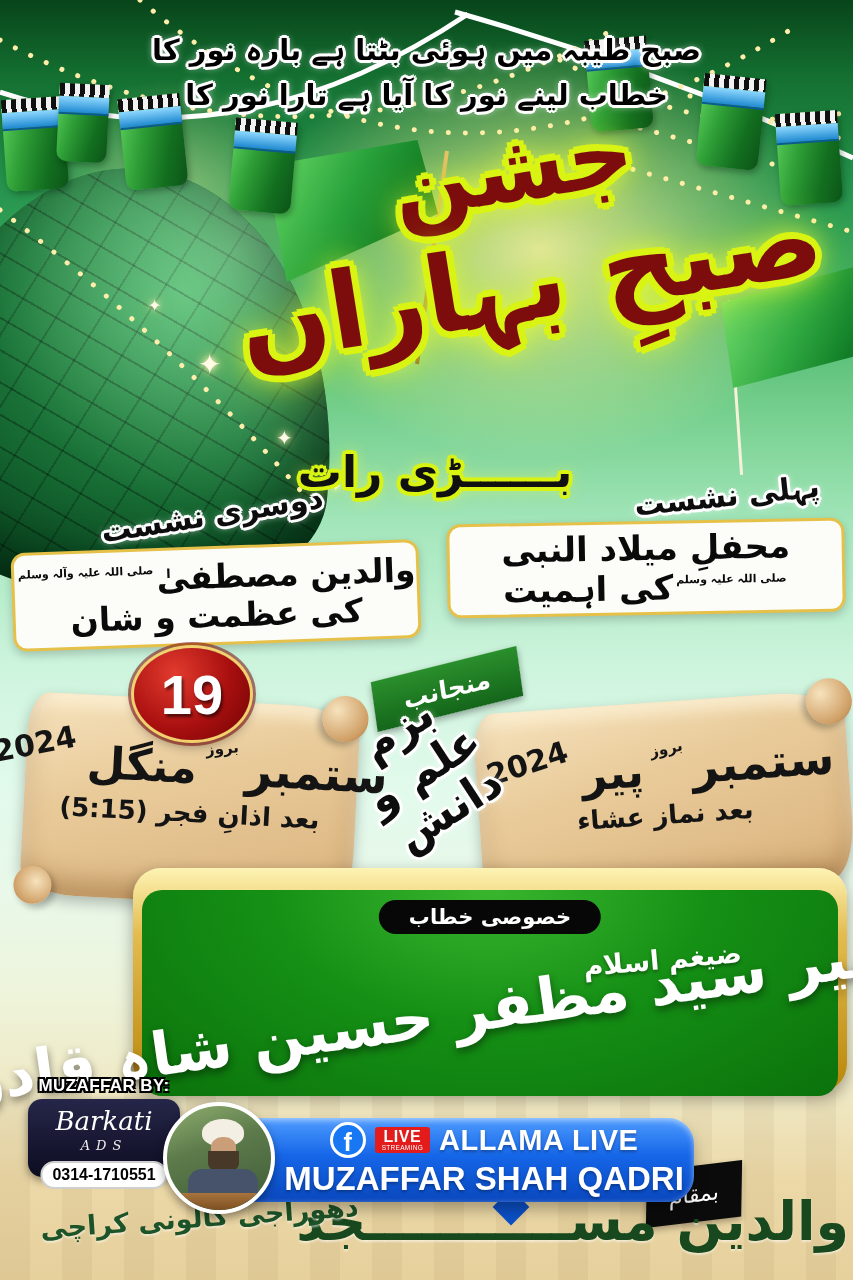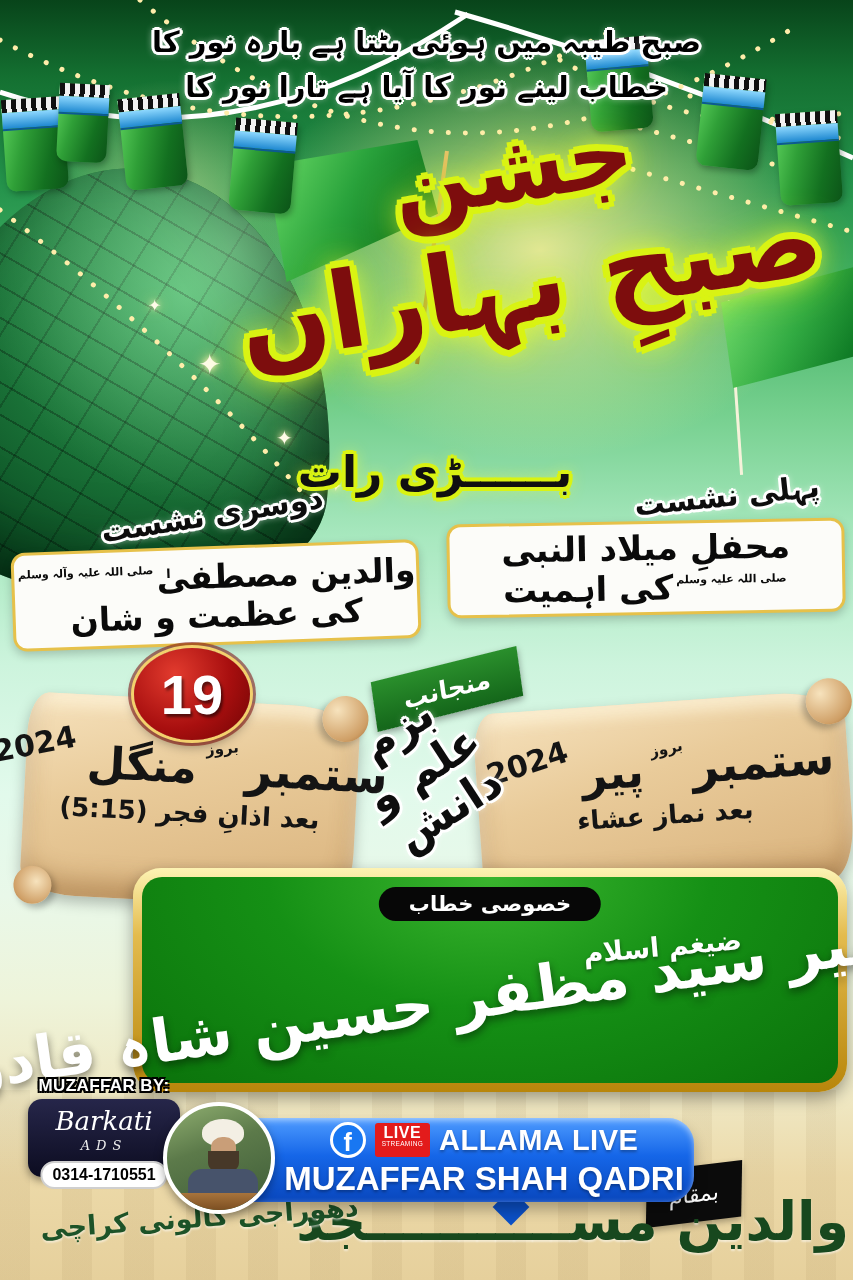--- a/index.html
+++ b/index.html
@@ -64,21 +64,21 @@
 
   
   .outline-white { text-shadow:
     -2px -2px 0 #fff, 2px -2px 0 #fff, -2px 2px 0 #fff, 2px 2px 0 #fff,
     0 -3px 0 #fff, 0 3px 0 #fff, -3px 0 0 #fff, 3px 0 0 #fff, 0 0 9px #fff; }
   .glow-yellow { text-shadow:
     -3px -3px 0 #d9f313, 3px -3px 0 #d9f313, -3px 3px 0 #d9f313, 3px 3px 0 #d9f313,
     -4px 0 0 #d9f313, 4px 0 0 #d9f313, 0 -4px 0 #d9f313, 0 4px 0 #d9f313,
     0 0 16px #eaff45; }
 
-  .poetry { position:absolute; top:20px; left:50%; transform:translateX(-50%);
+  .poetry { position:absolute; top:28px; left:50%; transform:translateX(-50%);
     width:640px; text-align:center; font-size:29px; font-weight:700; line-height:1.55;
     color:#000; direction:rtl; z-index:3; }
 
   .main-title { position:absolute; top:116px; left:212px; width:620px; z-index:3;
     transform:rotate(-9deg); text-align:center; color:#7d0d0d; direction:rtl; font-weight:700;
     text-shadow:
       -5px -5px 0 #d9f313, 5px -5px 0 #d9f313, -5px 5px 0 #d9f313, 5px 5px 0 #d9f313,
       -7px 0 0 #d9f313, 7px 0 0 #d9f313, 0 -7px 0 #d9f313, 0 7px 0 #d9f313,
       0 0 26px #eaff45, 0 0 46px #d8f513; }
   .main-title .w1 { display:block; font-size:92px; line-height:1.15; }
@@ -133,21 +133,21 @@
     font-weight:700; box-shadow:0 3px 7px rgba(0,0,0,.35); direction:rtl; }
   .org-name { position:absolute; top:698px; left:344px; width:158px; z-index:3;
     transform:rotate(-33deg); font-size:44px; font-weight:700; color:#0d0d0d;
     text-align:center; line-height:1.08; direction:rtl; }
 
   
   .frame { position:absolute; top:868px; left:133px; width:714px; height:224px; z-index:2;
     border-radius:28px; background:linear-gradient(180deg,#fdf3b3,#e3bb4e 30%,#b8860b 100%);
     box-shadow:0 6px 16px rgba(0,0,0,.35); padding:9px; }
   .frame-inner { width:100%; height:100%; border-radius:20px; position:relative;
-    background:radial-gradient(ellipse at 50% 0%, #3ab52e 0%, #159015 45%, #0b720b 100%); }
+    background:radial-gradient(ellipse at 50% 0%, #3ab52e 0%, #159015 45%, #0b720b 100%);margin-top:13px; }
   .sp-badge { position:absolute; top:10px; left:50%; transform:translateX(-50%);
     background:#070707; color:#fff; font-size:21px; font-weight:700; padding:5px 30px;
     border-radius:999px; direction:rtl; white-space:nowrap; }
   .sp-small { position:absolute; top:54px; right:96px; color:#fff; font-size:27px; font-weight:700;
     transform:rotate(-5deg); direction:rtl; text-shadow:0 2px 4px rgba(0,0,0,.4); }
   .sp-name { position:absolute; top:86px; left:-12px; width:744px; text-align:center; color:#fff;
     font-size:60px; font-weight:700; transform:rotate(-8deg); direction:rtl; line-height:1;
     text-shadow:0 4px 9px rgba(0,0,0,.45); white-space:nowrap; }
 
   
@@ -168,21 +168,21 @@
     border-radius:26px; background:linear-gradient(180deg,#4f9cff 0%,#1566e8 45%,#0947bd 100%);
     box-shadow:0 8px 14px rgba(0,0,0,.28), inset 0 2px 6px rgba(255,255,255,.55);
     display:flex; flex-direction:column; align-items:center; justify-content:center;
     padding-left:92px; font-family:"Liberation Sans",sans-serif; }
   .fb-tail { position:absolute; top:1194px; left:498px; width:26px; height:26px;
     background:#0b50c6; transform:rotate(45deg); z-index:3; }
   .fb-row1 { display:flex; align-items:center; gap:9px; }
   .fb-circle { width:36px; height:36px; border-radius:50%; background:#1877f2; border:3px solid #fff;
     color:#fff; font-weight:700; font-size:25px; display:flex; align-items:flex-end; justify-content:center;
     line-height:1.05; overflow:hidden; }
-  .live-badge { background:#e31b1b; color:#fff; text-align:center; padding:2px 7px 9px; border-radius:3px; line-height:1; }
+  .live-badge { background:#e31b1b; color:#fff; text-align:center; padding:2px 7px 2px; border-radius:3px; line-height:1; }
   .live-main { font-size:16px; font-weight:700; letter-spacing:.5px; }
   .live-sub { font-size:6.5px; letter-spacing:.3px; }
   .fb-l1 { color:#fff; font-size:29px; font-weight:700; letter-spacing:.5px; text-shadow:0 2px 3px rgba(0,0,0,.3); }
   .fb-l2 { color:#fff; font-size:33px; font-weight:700; margin-top:2px; text-shadow:0 2px 3px rgba(0,0,0,.3); }
 
   
   .photo { position:absolute; top:1102px; left:163px; width:112px; height:112px; border-radius:50%;
     border:4px solid #fff; z-index:5; overflow:hidden;
     background:linear-gradient(160deg,#8fae70 0%,#5c7a4a 40%,#3e5c38 100%);
     box-shadow:0 4px 10px rgba(0,0,0,.35); }

